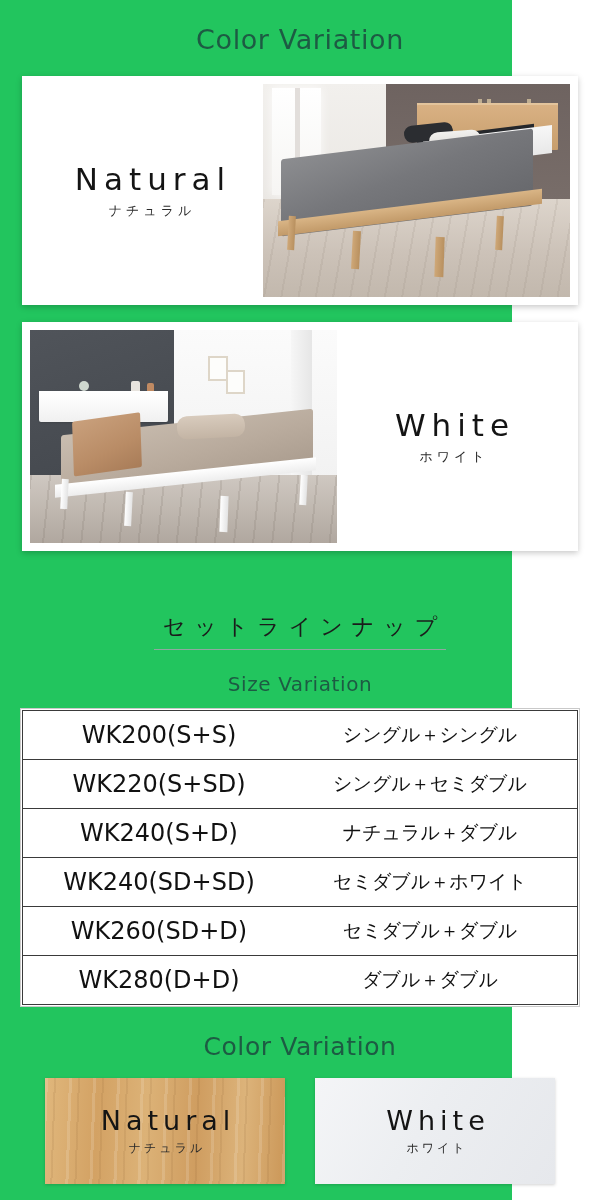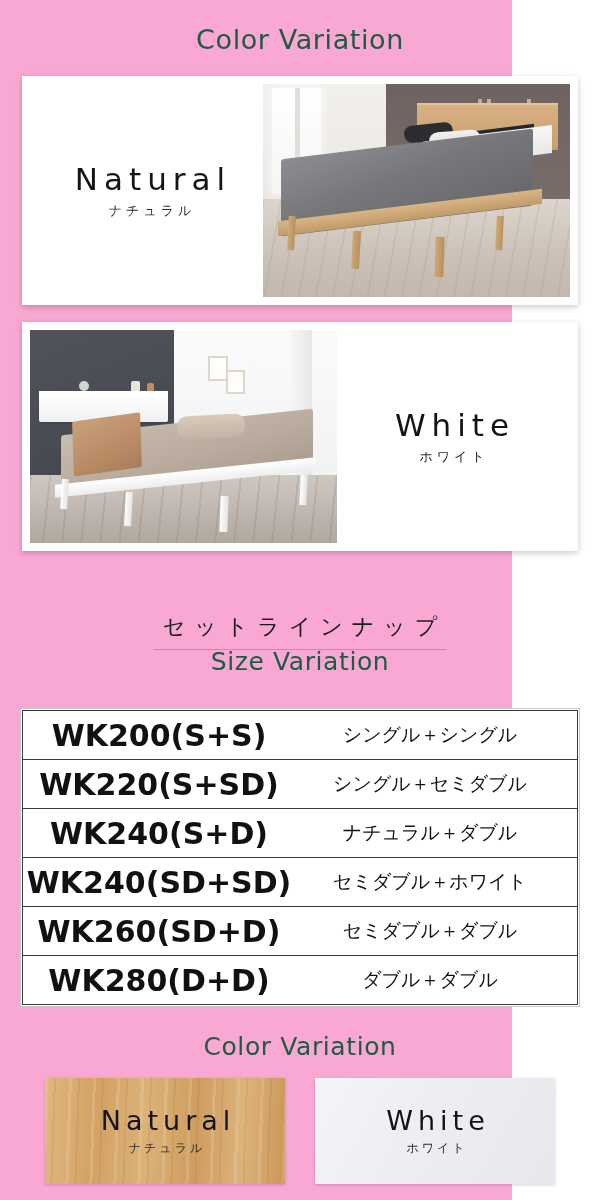--- a/index.html
+++ b/index.html
@@ -5,21 +5,21 @@
   * { box-sizing: border-box; margin: 0; padding: 0; }
 
   html, body {
     width: 600px;
     height: 1200px;
     background: #ffffff;
     font-family: "Liberation Sans", "DejaVu Sans", sans-serif;
     overflow: hidden;
   }
 
-  .page { position: relative; width: 512px; height: 1200px; background:#f9a8d4; }
+  .page { position: relative; width: 512px; height: 1200px; background:#22c55e; }
 
   
   .heading-green {
     color: #1d5b43;
     font-size: 27px;
     font-weight: 400;
     letter-spacing: 0.6px;
     text-align: center;
     font-family: "DejaVu Sans", "Liberation Sans", sans-serif;
   }
@@ -156,21 +156,21 @@
     font-size:22px;
     letter-spacing:9px;
     color:#1b1b1b;
     text-indent:9px;
     padding-bottom:7px;
     border-bottom:1px solid #8fa8a0;
     font-family:"DejaVu Sans", sans-serif;
     font-weight:400;
     text-align:right;
   }
-  #size-title { position:absolute; top:647px; left:0; width:600px; font-size:25px; }
+  #size-title { position:absolute; top:672px; left:0; width:600px; font-size:20px; }
 
   
   #size-table {
     position:absolute;
     left:20px; top:708px;
     width:560px;
     border:1px solid #c9c9c9;
     padding:1px;
     background:#fff;
   }
@@ -181,25 +181,24 @@
   .size-row {
     display:flex;
     align-items:center;
     height:49px;
     border-bottom:1px solid #3a3a3a;
     background:#fff;
   }
   .size-code {
     width:272px;
     text-align:center;
-    font-size:30px;
+    font-size:24px;
     color:#111;
     font-family:"DejaVu Sans", "Liberation Sans", sans-serif;
     letter-spacing:0px;
-    font-weight:bold;
   }
   .size-desc {
     flex:1;
     text-align:center;
     font-size:19px;
     color:#111;
     font-family:Liberation Sans, sans-serif;
     padding-right:12px;
   }
 

